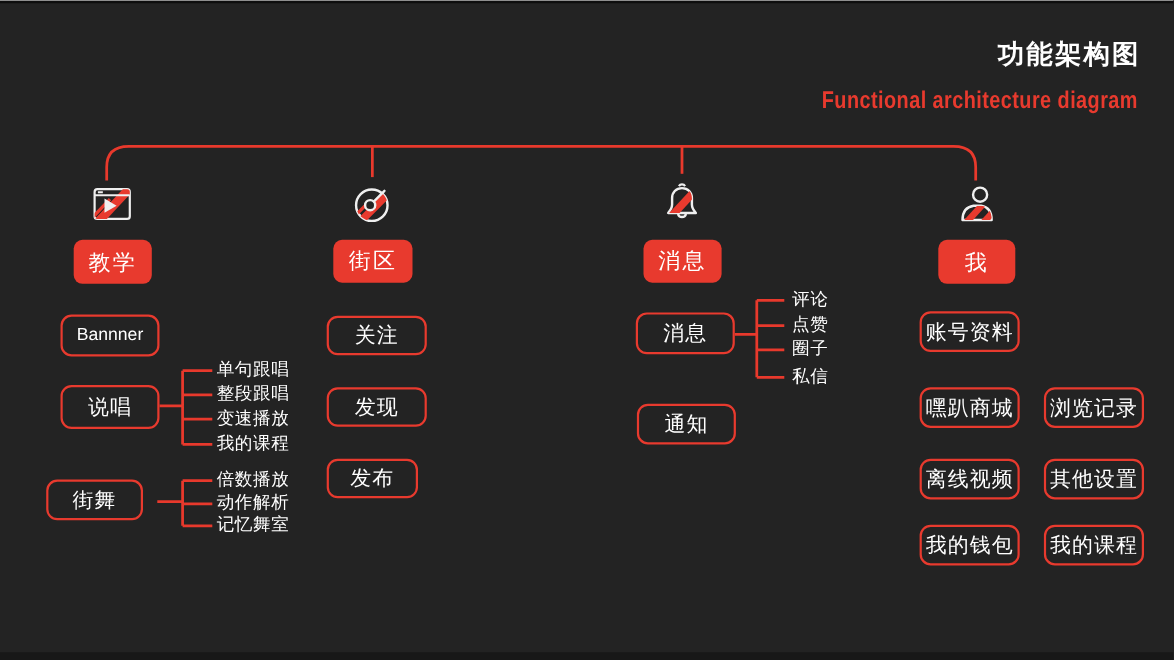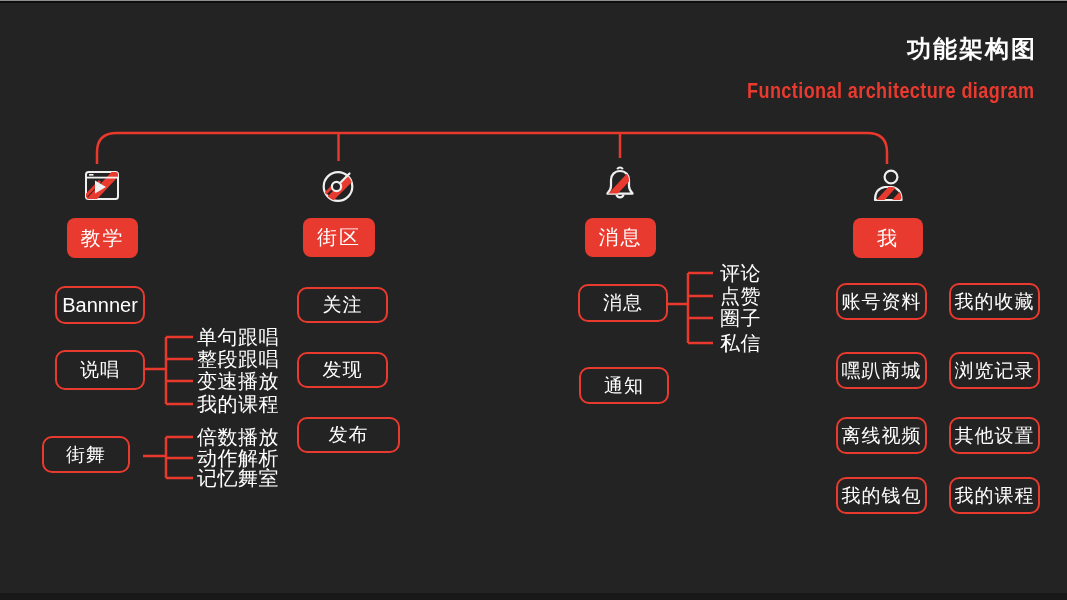--- a/index.html
+++ b/index.html
@@ -29,21 +29,21 @@
     position:absolute;background:#e83a2e;color:#ffffff;border-radius:8px;
     display:flex;align-items:center;justify-content:center;
     font-size:20px;font-weight:400;letter-spacing:2px;white-space:nowrap;
   }
   .item-box{
     position:absolute;border:2px solid #e83a2e;color:#ffffff;border-radius:10px;
     display:flex;align-items:center;justify-content:center;box-sizing:border-box;
     font-size:19px;letter-spacing:1px;white-space:nowrap;background:transparent;
   }
   .leaf{
-    position:absolute;color:#ffffff;font-size:20px;line-height:1;
+    position:absolute;color:#ffffff;font-size:16px;line-height:1;
     white-space:nowrap;transform:translateY(-50%);letter-spacing:0.5px;
   }
 </style>
 </head>
 <body>
 
 <div class="canvas">
   <div class="top-edge"></div>
 
   <h1 class="page-title">功能架构图</h1>
@@ -117,47 +117,46 @@
       <line x1="7" y1="38" x2="27" y2="16" stroke="#e83a2e" stroke-width="6"></line>
       <line x1="19" y1="42" x2="38" y2="21" stroke="#e83a2e" stroke-width="6"></line>
     </g>
   </svg>
 
   <div class="nav-box" style="left:67px;top:218px;width:71px;height:40px">教学</div>
   <div class="nav-box" style="left:303px;top:218px;width:72px;height:39px">街区</div>
   <div class="nav-box" style="left:585px;top:218px;width:71px;height:39px">消息</div>
   <div class="nav-box" style="left:853px;top:218px;width:70px;height:40px">我</div>
 
-  <div class="item-box" style="left:55px;top:286px;width:90px;height:38px;font-size:20px;letter-spacing:0">Bannner</div>
+  <div class="item-box" style="left:55px;top:286px;width:90px;height:38px;font-size:16px;letter-spacing:0">Bannner</div>
   <div class="item-box" style="left:55px;top:350px;width:90px;height:40px">说唱</div>
   <div class="item-box" style="left:42px;top:436px;width:88px;height:37px">街舞</div>
 
   <div class="leaf" style="left:197px;top:337px">单句跟唱</div>
   <div class="leaf" style="left:197px;top:359px">整段跟唱</div>
   <div class="leaf" style="left:197px;top:381px">变速播放</div>
   <div class="leaf" style="left:197px;top:404px">我的课程</div>
 
   <div class="leaf" style="left:197px;top:437px">倍数播放</div>
   <div class="leaf" style="left:197px;top:458px">动作解析</div>
   <div class="leaf" style="left:197px;top:478px">记忆舞室</div>
 
   <div class="item-box" style="left:297px;top:287px;width:91px;height:36px">关注</div>
   <div class="item-box" style="left:297px;top:352px;width:91px;height:36px">发现</div>
-  <div class="item-box" style="left:297px;top:417px;width:103px;height:36px">发布</div>
+  <div class="item-box" style="left:297px;top:417px;width:83px;height:36px">发布</div>
 
   <div class="item-box" style="left:578px;top:284px;width:90px;height:38px">消息</div>
   <div class="item-box" style="left:579px;top:367px;width:90px;height:37px">通知</div>
 
   <div class="leaf" style="left:720px;top:273px">评论</div>
   <div class="leaf" style="left:720px;top:296px">点赞</div>
   <div class="leaf" style="left:720px;top:318px">圈子</div>
   <div class="leaf" style="left:720px;top:343px">私信</div>
 
   <div class="item-box" style="left:836px;top:283px;width:91px;height:37px">账号资料</div>
-  <div class="item-box" style="left:949px;top:283px;width:91px;height:37px">我的收藏</div>
   <div class="item-box" style="left:836px;top:352px;width:91px;height:37px">嘿趴商城</div>
   <div class="item-box" style="left:949px;top:352px;width:91px;height:37px">浏览记录</div>
   <div class="item-box" style="left:836px;top:417px;width:91px;height:37px">离线视频</div>
   <div class="item-box" style="left:949px;top:417px;width:91px;height:37px">其他设置</div>
   <div class="item-box" style="left:836px;top:477px;width:91px;height:37px">我的钱包</div>
   <div class="item-box" style="left:949px;top:477px;width:91px;height:37px">我的课程</div>
 
   <div class="bottom-bar"></div>
 </div>
 

